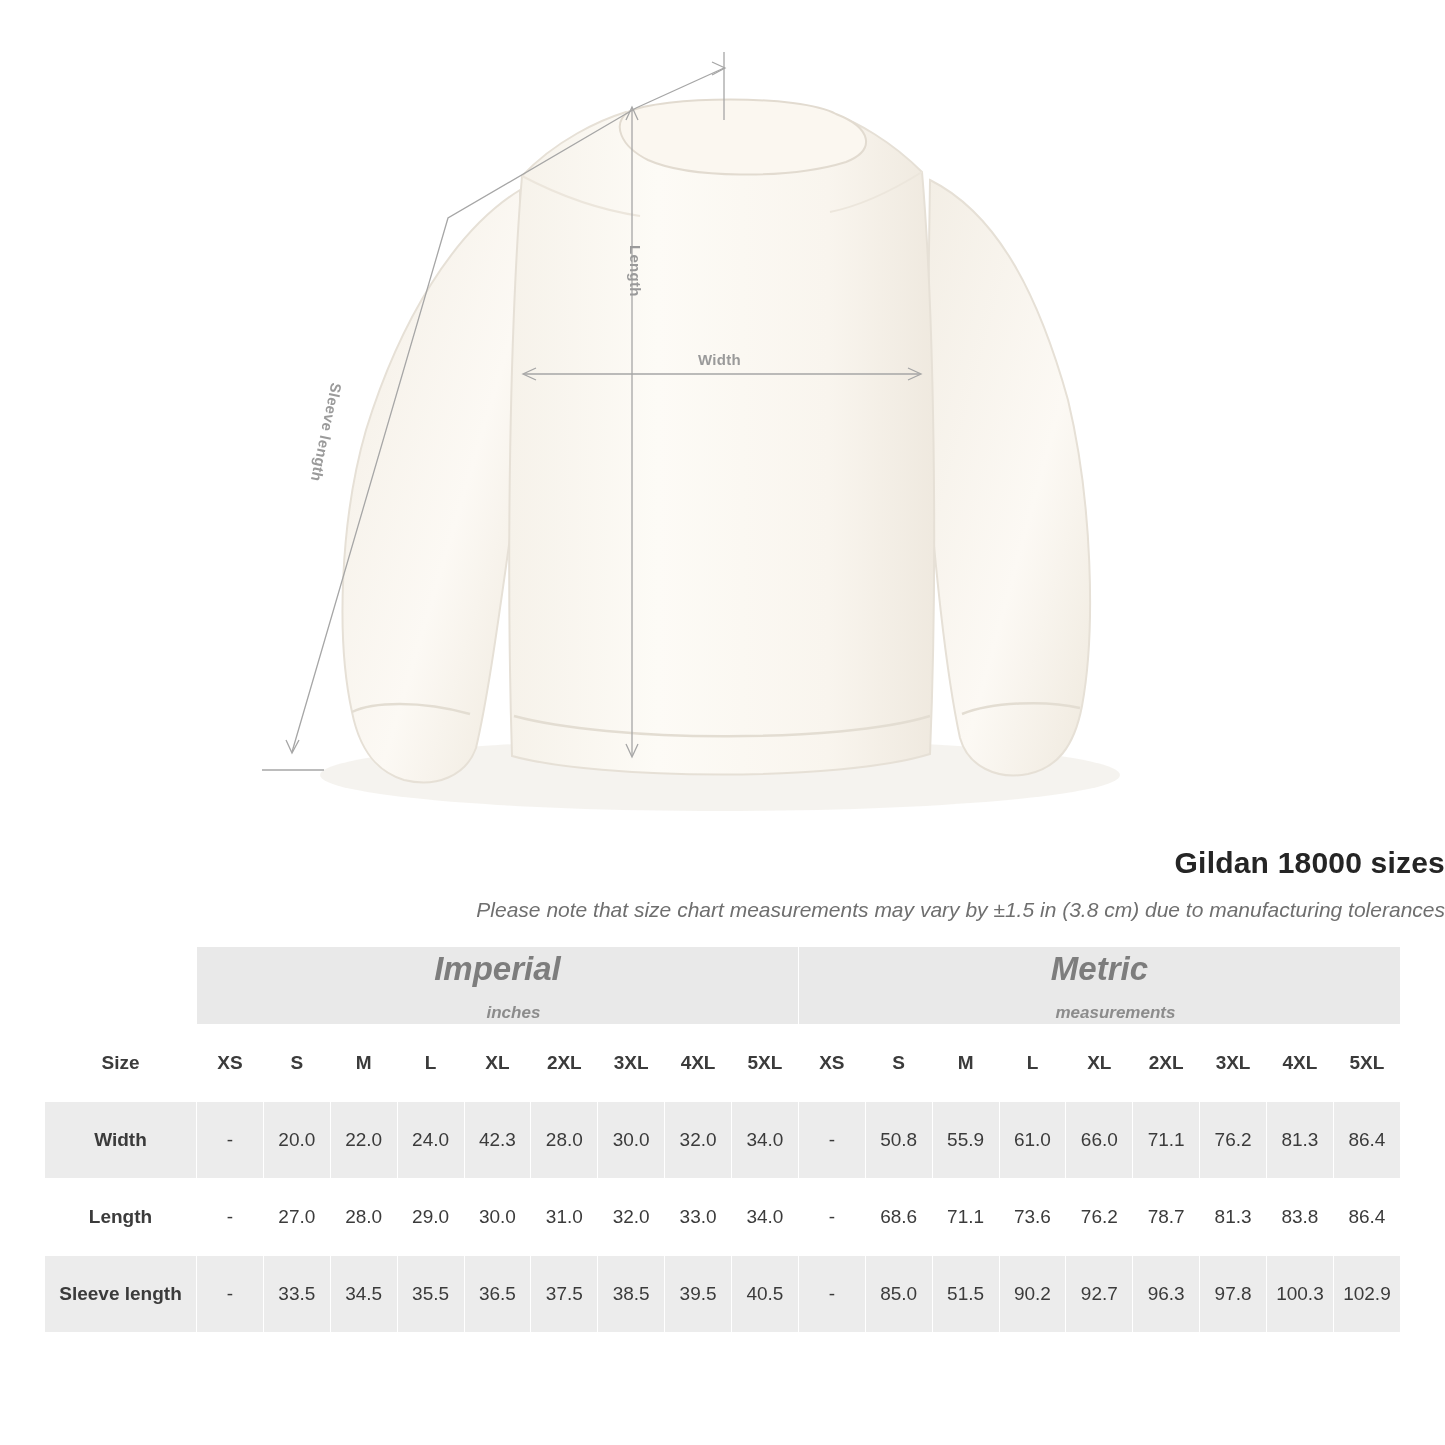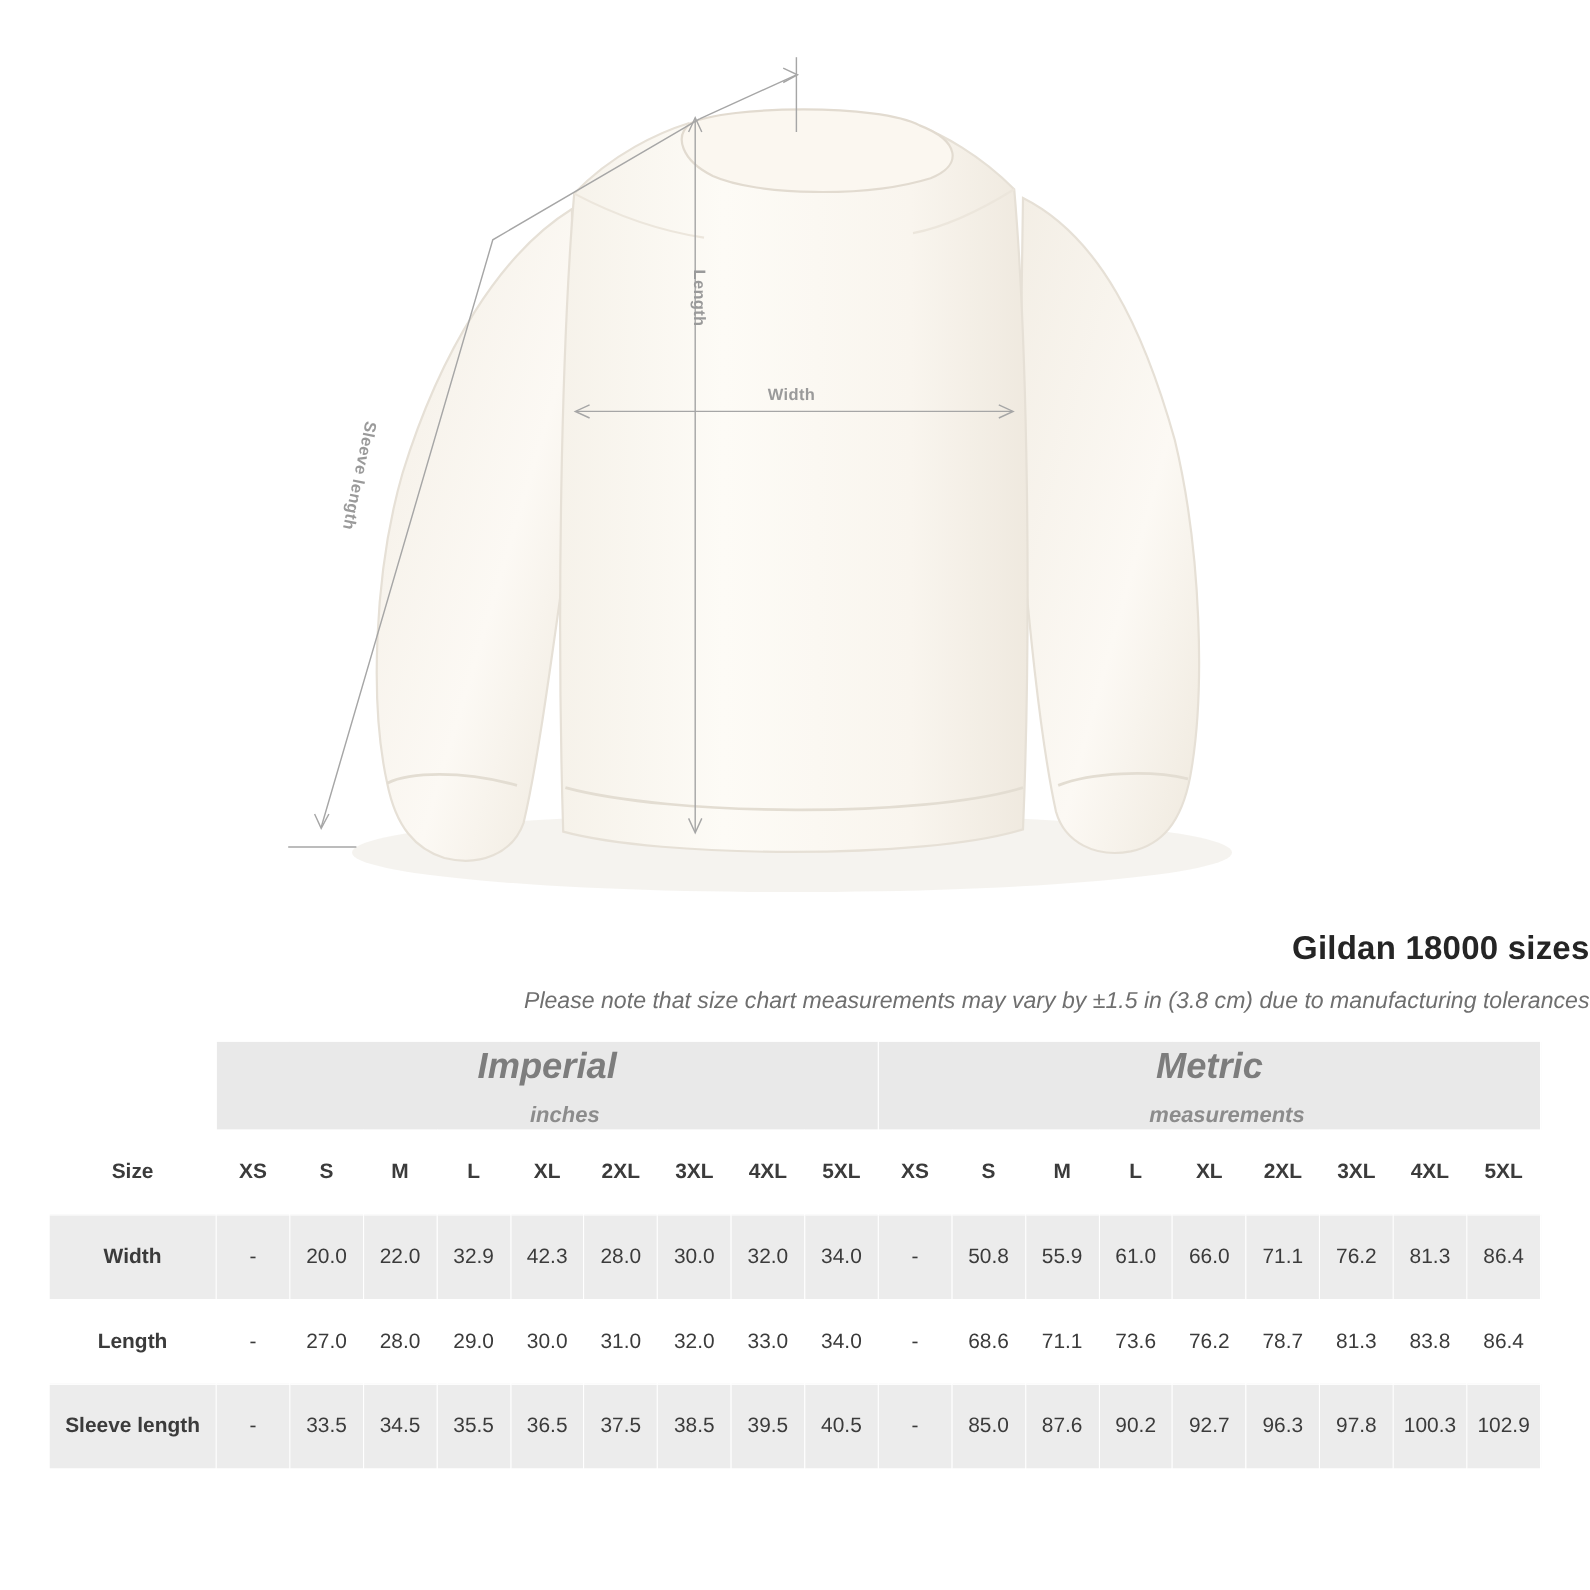--- a/index.html
+++ b/index.html
@@ -101,21 +101,21 @@
   }
   .unit-head .unit-name {
     font-size: 33px;
     font-style: italic;
     font-weight: bold;
     color: #7d7d7d;
     display: block;
     line-height: 1.3;
   }
   .unit-head .unit-sub {
-    font-size: 20px;
+    font-size: 17px;
     font-style: italic;
     color: #8c8c8c;
     display: block;
     margin-top: 12px;
     padding-left: 32px;
   }
   .corner-cell {
     background: #ffffff;
     border: 1px solid #ffffff;
   }
@@ -269,21 +269,21 @@
           <th class="size-head-cell">4XL</th>
           <th class="size-head-cell">5XL</th>
         </tr>
       </thead>
       <tbody>
         <tr class="band-grey">
           <th class="row-head">Width</th>
           <td>-</td>
           <td>20.0</td>
           <td>22.0</td>
-          <td>32.9</td>
+          <td>24.0</td>
           <td>42.3</td>
           <td>28.0</td>
           <td>30.0</td>
           <td>32.0</td>
           <td>34.0</td>
           <td>-</td>
           <td>50.8</td>
           <td>55.9</td>
           <td>61.0</td>
           <td>66.0</td>
@@ -319,21 +319,21 @@
           <td>33.5</td>
           <td>34.5</td>
           <td>35.5</td>
           <td>36.5</td>
           <td>37.5</td>
           <td>38.5</td>
           <td>39.5</td>
           <td>40.5</td>
           <td>-</td>
           <td>85.0</td>
-          <td>87.6</td>
+          <td>51.5</td>
           <td>90.2</td>
           <td>92.7</td>
           <td>96.3</td>
           <td>97.8</td>
           <td>100.3</td>
           <td>102.9</td>
         </tr>
       </tbody>
     </table>
   </div>

